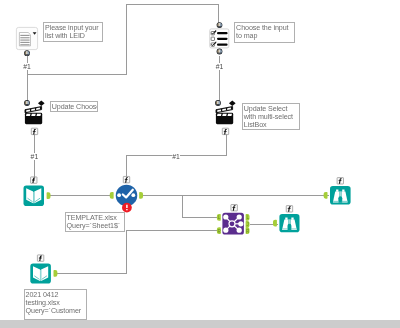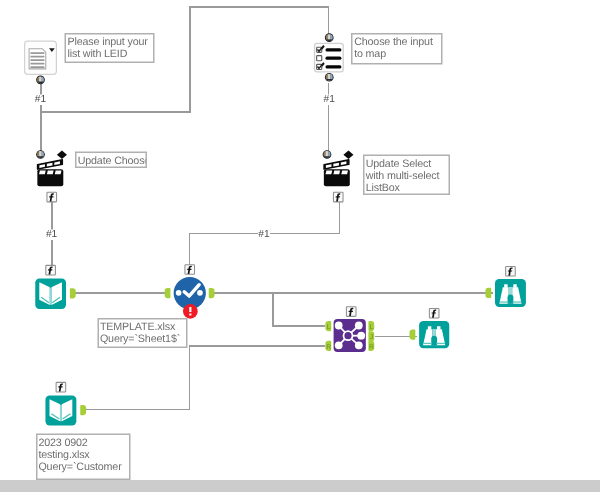--- a/index.html
+++ b/index.html
@@ -332,18 +332,18 @@
       <div class="note" style="left: 42.9px; top: 21.5px; width: 60px; height: 20.5px;">Please input your
 list with LEID</div>
       <div class="note" style="left: 234px; top: 21.5px; width: 61px; height: 21.5px;">Choose the input
 to map</div>
       <div class="note" style="left: 49.7px; top: 100.7px; width: 48.5px; height: 11px;">Update Choose</div>
       <div class="note" style="left: 241.7px; top: 103px; width: 58px; height: 27.3px;">Update Select
 with multi-select
 ListBox</div>
       <div class="note" style="left: 16.5px; top: 211.5px; width: 60px; height: 20px; margin-left: 48px;">TEMPLATE.xlsx
 Query=`Sheet1$`</div>
-      <div class="note" style="left: 23.5px; top: 289px; width: 63px; height: 31px;">2023 0902
+      <div class="note" style="left: 23.5px; top: 289px; width: 63px; height: 31px;">2021 0412
 testing.xlsx
 Query=`Customer</div>
     </div>
   <div class="statusbar"></div>
 </div>
 
 </body></html>

